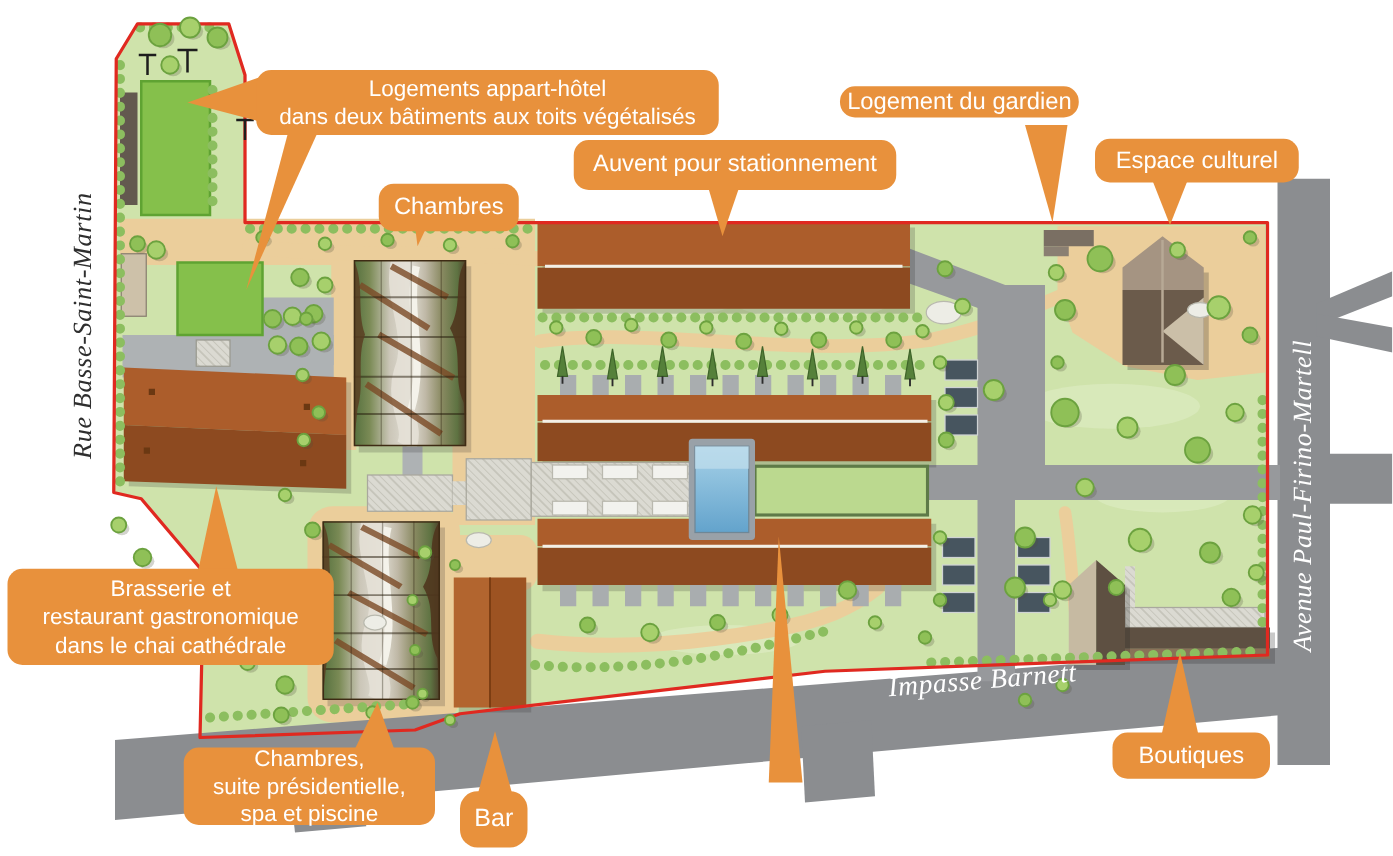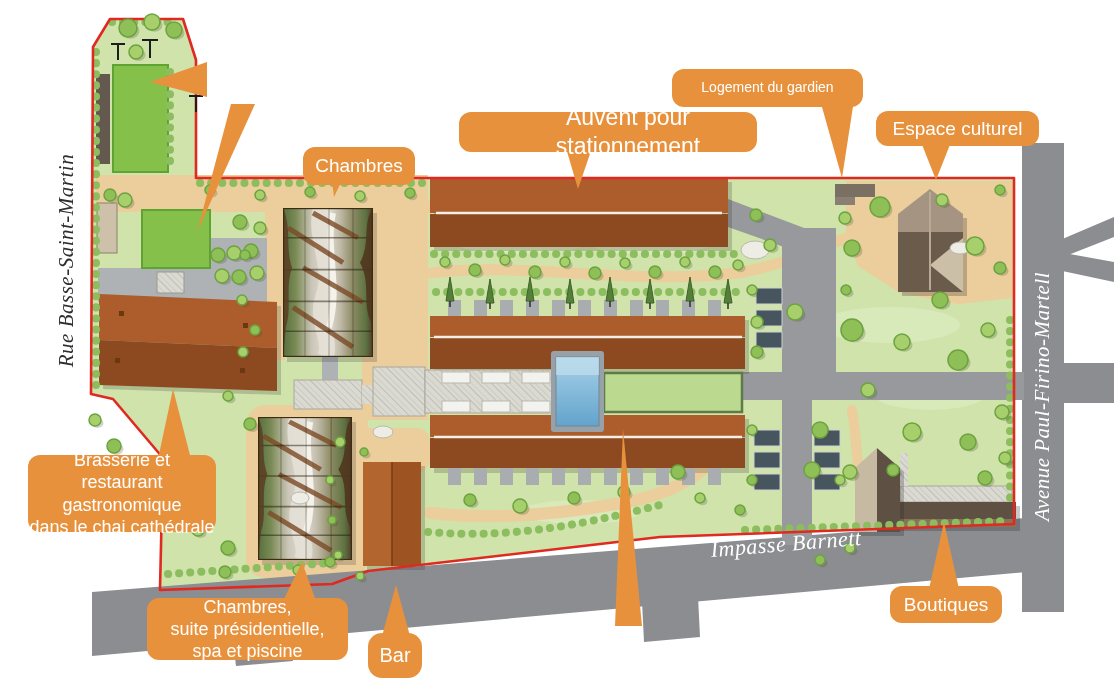--- a/index.html
+++ b/index.html
@@ -11,28 +11,28 @@
   .street{position:absolute;z-index:4;font-family:"Liberation Serif",serif;font-style:italic;
           text-align:center;letter-spacing:.5px;}
   #s-rue{left:-64px;top:248px;width:260px;font-size:21px;color:#2e2e2e;transform:rotate(-90deg);}
   #s-avenue{left:892px;top:384px;width:300px;font-size:21px;color:#fff;transform:rotate(-90deg);}
   #s-impasse{left:676px;top:531px;width:220px;font-size:22px;color:#fff;transform:rotate(-4.6deg);}
   .callout{position:absolute;z-index:7;background:#E8913C;color:#fff;border-radius:12px;
            display:flex;align-items:center;justify-content:center;text-align:center;
            white-space:pre-line;line-height:1.24;font-size:18px;font-weight:500;}
   #c-logements{left:205px;top:56px;width:370px;height:52px;}
   #c-chambres{left:303px;top:123px;width:112px;height:38px;font-size:19px;margin-top:24px;}
-  #c-auvent{left:459px;top:112px;width:258px;height:40px;font-size:23px;padding-left:40px;}
-  #c-gardien{left:672px;top:69px;width:191px;height:38px;font-size:14px;}
+  #c-auvent{left:459px;top:112px;width:258px;height:40px;font-size:19px;}
+  #c-gardien{left:672px;top:69px;width:191px;height:25px;font-size:19px;}
   #c-espace{left:876px;top:111px;width:163px;height:35px;font-size:19px;}
-  #c-brasserie{left:28px;top:455px;width:188px;height:77px;}
+  #c-brasserie{left:6px;top:455px;width:261px;height:77px;}
   #c-suite{left:147px;top:598px;width:201px;height:62px;}
   #c-bar{left:368px;top:633px;width:54px;height:45px;font-size:20px;border-radius:14px;}
   #c-hotel{left:487px;top:623px;width:291px;height:59px;}
-  #c-boutiques{left:890px;top:586px;width:112px;height:37px;font-size:19px;}
+  #c-boutiques{left:890px;top:586px;width:126px;height:37px;font-size:19px;}
 </style>
 </head>
 <body>
 
 <div class="stage">
 
 <svg class="map" width="1114" height="685" viewBox="0 0 1114 685">
   <defs>
     <pattern id="hatch" width="9" height="9" patternUnits="userSpaceOnUse" patternTransform="rotate(45)">
       <rect width="9" height="9" fill="#DBDAD2"></rect>
@@ -498,20 +498,22 @@
     <polygon points="382,636 410,636 396,585"></polygon>
     <polygon points="615,626 642,626 623,429"></polygon>
     <polygon points="929,589 959,589 944,522"></polygon>
   </g>
 </svg>
 
 <div class="street" id="s-rue">Rue Basse-Saint-Martin</div>
 <div class="street" id="s-avenue">Avenue Paul-Firino-Martell</div>
 <div class="street" id="s-impasse">Impasse Barnett</div>
 
+<div class="callout" id="c-logements">Logements appart-hôtel
+dans deux bâtiments aux toits végétalisés</div>
 <div class="callout" id="c-chambres">Chambres</div>
 <div class="callout" id="c-auvent">Auvent pour stationnement</div>
 <div class="callout" id="c-gardien">Logement du gardien</div>
 <div class="callout" id="c-espace">Espace culturel</div>
 <div class="callout" id="c-brasserie">Brasserie et
 restaurant gastronomique
 dans le chai cathédrale</div>
 <div class="callout" id="c-suite">Chambres,
 suite présidentielle,
 spa et piscine</div>

